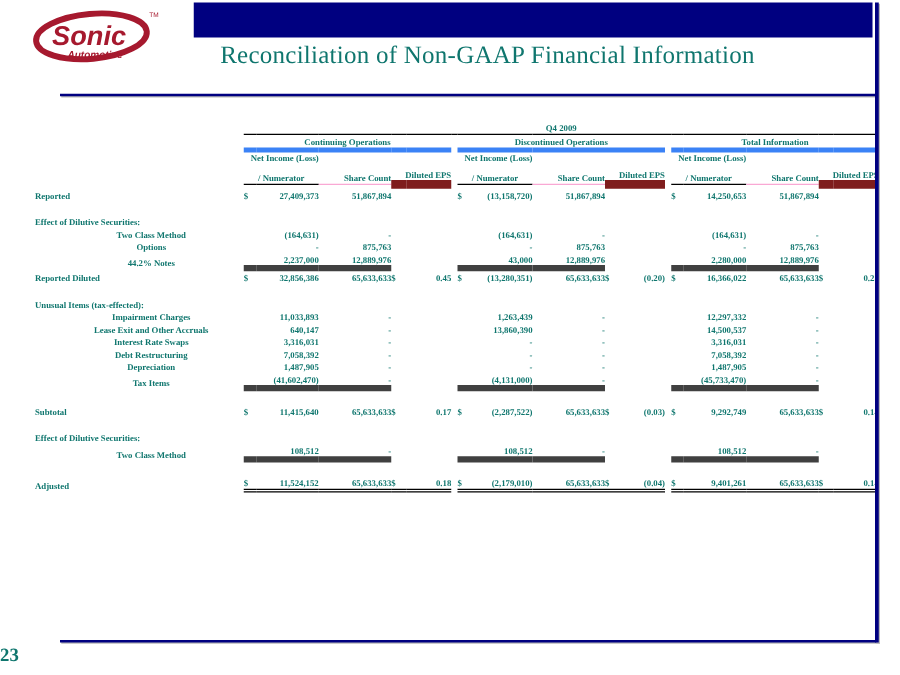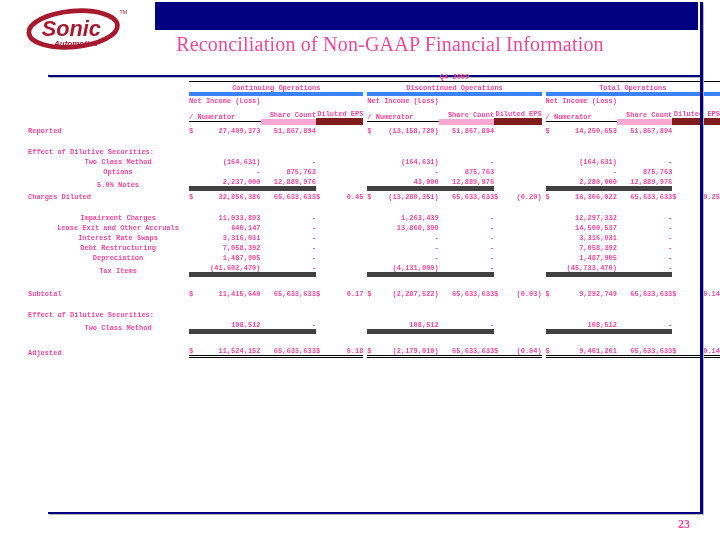--- a/index.html
+++ b/index.html
@@ -1,50 +1,50 @@
 <!DOCTYPE html>
 <html><head>
 <meta charset="utf-8">
 <style>
   html,body { margin:0; padding:0; background:#fff; }
   .slide {
     position:relative; width:720px; height:540px; background:#ffffff;
-    font-family:"Liberation Serif", serif; color:#ec4899; overflow:hidden;
+    font-family:"Liberation Serif", serif; color:#0f766e; overflow:hidden;
   }
   .topbar { position:absolute; left:155px; top:2px; width:543px; height:28px; background:#000080; }
   .vrule  { position:absolute; left:700px; top:2px; width:3px; height:512px; background:#000080; box-shadow:1px 1px 0 #b9b9b9; }
   .title  { position:absolute; left:85px; top:33px; width:610px; text-align:center; font-size:20px; letter-spacing:.2px; }
   .hrule-title  { position:absolute; left:48px; top:75px;  width:655px; height:2px; background:#000080; box-shadow:1px 1px 0 #b9b9b9; }
   .hrule-bottom { position:absolute; left:48px; top:512px; width:655px; height:2px; background:#000080; box-shadow:1px 1px 0 #b9b9b9; }
-  .pagenum { position:absolute; left:0; top:517px; width:690px; text-align:right; font-size:12px; font-weight:bold; }
+  .pagenum { position:absolute; left:0; top:517px; width:690px; text-align:left; font-size:15px; font-weight:bold; }
   .logo { position:absolute; left:24px; top:4px; width:104px; height:52px; }
 
   table.fin {
-    position:absolute; left:28px; top:68px; border-collapse:collapse; table-layout:fixed;
-    font-size:7px; font-weight:bold; line-height:1;font-family:Liberation Mono, monospace;
+    position:absolute; left:28px; top:94px; border-collapse:collapse; table-layout:fixed;
+    font-size:7px; font-weight:bold; line-height:1;
   }
   table.fin td { padding:0; vertical-align:bottom; white-space:nowrap; }
 
   td.lab  { text-align:left; padding-left:11px; }
   td.lab.ind { padding-left:19px;text-align:center; }
   td.dol  { text-align:left;  padding-left:2px; }
   td.num  { text-align:right; padding-right:2px; }
   td.shr  { text-align:right; padding-right:3px; }
   td.dol2 { text-align:left;  padding-left:3px; }
   td.eps  { text-align:right; padding-right:1px; }
 
   tr.h1 td { height:13px; }
   td.period { text-align:center; border-bottom:1px solid #000; }
   tr.h2 td { height:10px; }
   td.ghead { text-align:center; border-bottom:4px solid #3b82f6; }
   tr.h3 td { height:9px;text-align:right; }
   td.nil  { text-align:left; padding-left:1px; }
   tr.h4 td { height:13px; }
-  td.numh { text-align:left; padding-left:6px;  border-bottom:1px solid #000; }
-  td.shrh { text-align:right; padding-right:3px; border-bottom:6px solid #f9a8d4; }
+  td.numh { text-align:center; padding-left:6px;  border-bottom:1px solid #000; }
+  td.shrh { text-align:right; padding-right:3px; border-bottom:1px solid #f9a8d4; }
   td.epsh { text-align:right; padding-right:1px; border-bottom:7px solid #7f1d1d; }
 
   tr.data td, tr.section td, tr.total td { height:10px; }
   tr.blank td { height:11px; }
   tr.bb td.dol, tr.bb td.num, tr.bb td.shr { border-bottom:5px solid #404040; }
   tr.dbl td.dol, tr.dbl td.num, tr.dbl td.shr, tr.dbl td.dol2, tr.dbl td.eps { border-bottom:3px double #000; }
 </style>
 </head>
 <body>
 
@@ -91,21 +91,21 @@
       <tr class="h1">
         <td class="lab"></td>
         <td class="period" colspan="17">Q4 2009</td>
       </tr>
       <tr class="h2">
         <td class="lab"></td>
         <td class="ghead" colspan="5">Continuing Operations</td>
         <td class="gap"></td>
         <td class="ghead" colspan="5">Discontinued Operations</td>
         <td class="gap"></td>
-        <td class="ghead" colspan="5">Total Operations</td>
+        <td class="ghead" colspan="5">Total Information</td>
       </tr>
       <tr class="h3">
         <td class="lab"></td>
         <td class="nil" colspan="2">Net Income (Loss)</td>
         <td></td>
           <td></td>
           <td></td>
         <td class="gap"></td>
         <td class="nil" colspan="2">Net Income (Loss)</td>
         <td></td>
@@ -227,61 +227,81 @@
           <td class="dol2"></td>
           <td class="eps"></td>
           <td class="gap"></td>
           <td class="dol"></td>
           <td class="num">-</td>
           <td class="shr">875,763</td>
           <td class="dol2"></td>
           <td class="eps"></td>
         </tr>
         <tr class="data bb">
-          <td class="lab ind">5.0% Notes</td>
+          <td class="lab ind">44.2% Notes</td>
           <td class="dol"></td>
           <td class="num">2,237,000</td>
           <td class="shr">12,889,976</td>
           <td class="dol2"></td>
           <td class="eps"></td>
           <td class="gap"></td>
           <td class="dol"></td>
           <td class="num">43,000</td>
           <td class="shr">12,889,976</td>
           <td class="dol2"></td>
           <td class="eps"></td>
           <td class="gap"></td>
           <td class="dol"></td>
           <td class="num">2,280,000</td>
           <td class="shr">12,889,976</td>
           <td class="dol2"></td>
           <td class="eps"></td>
         </tr>
         <tr class="total">
-          <td class="lab">Charges Diluted</td>
+          <td class="lab">Reported Diluted</td>
           <td class="dol">$</td>
           <td class="num">32,856,386</td>
           <td class="shr">65,633,633</td>
           <td class="dol2">$</td>
           <td class="eps">0.45</td>
           <td class="gap"></td>
           <td class="dol">$</td>
           <td class="num">(13,280,351)</td>
           <td class="shr">65,633,633</td>
           <td class="dol2">$</td>
           <td class="eps">(0.20)</td>
           <td class="gap"></td>
           <td class="dol">$</td>
           <td class="num">16,366,022</td>
           <td class="shr">65,633,633</td>
           <td class="dol2">$</td>
           <td class="eps">0.25</td>
         </tr>
         <tr class="blank">
           <td class="lab"></td>
+          <td class="dol"></td>
+          <td class="num"></td>
+          <td class="shr"></td>
+          <td class="dol2"></td>
+          <td class="eps"></td>
+          <td class="gap"></td>
+          <td class="dol"></td>
+          <td class="num"></td>
+          <td class="shr"></td>
+          <td class="dol2"></td>
+          <td class="eps"></td>
+          <td class="gap"></td>
+          <td class="dol"></td>
+          <td class="num"></td>
+          <td class="shr"></td>
+          <td class="dol2"></td>
+          <td class="eps"></td>
+        </tr>
+        <tr class="section">
+          <td class="lab">Unusual Items (tax-effected):</td>
           <td class="dol"></td>
           <td class="num"></td>
           <td class="shr"></td>
           <td class="dol2"></td>
           <td class="eps"></td>
           <td class="gap"></td>
           <td class="dol"></td>
           <td class="num"></td>
           <td class="shr"></td>
           <td class="dol2"></td>

